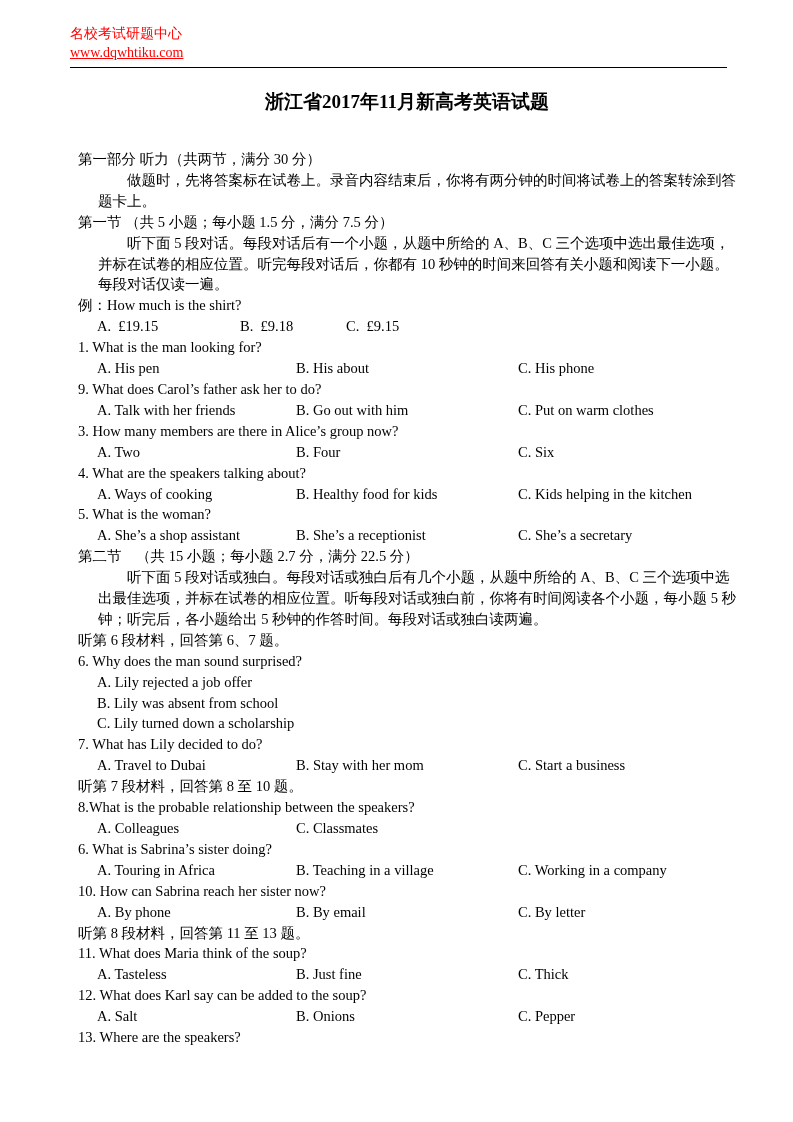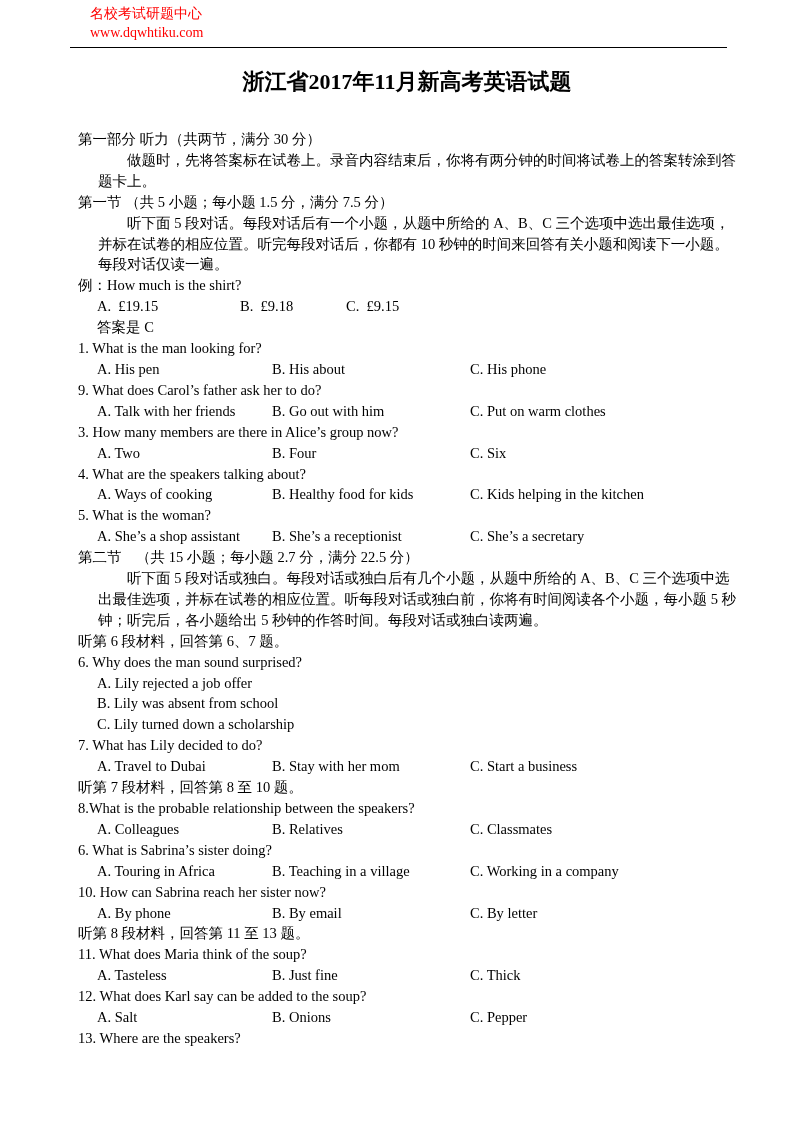--- a/index.html
+++ b/index.html
@@ -6,38 +6,38 @@
   html, body { margin: 0; padding: 0; }
   body {
     width: 793px;
     height: 1122px;
     background: var(--background, #ffffff);
     color: var(--text, #000000);
     font-family: "Liberation Serif", "DejaVu Serif", serif;
     font-size: 14.5px;
     overflow: hidden;
   }
-  .site-header { padding: 4px 0 0 70px; color: var(--header-red, #ff0000); margin-left: 20px; }
+  .site-header { padding: 24px 0 0 70px; color: var(--header-red, #ff0000); }
   .site-name { font-size: 14px; line-height: 19px; }
-  .site-url  { font-size: 14px; line-height: 19px; }
+  .site-url  { font-size: 14px; line-height: 19px; text-decoration: underline; }
   .header-rule { margin: 5px 66px 0 70px; border-top: 1px solid #000; height: 0; }
   .content { padding: 0 57px 0 78px; }
   .title {
-    font-size: 22px;
+    font-size: 19px;
     font-weight: bold;
     text-align: center;
     margin: 20px 0 0 0;
     line-height: 28px;
   }
   .body-text { margin-top: 33px; }
   .line { line-height: 20.9px; margin: 0; white-space: pre-wrap; }
   .indent { text-indent: 2em; margin-left: 20px; }
   .opt-indent { padding-left: 19px; }
   .opts { display: grid; padding-left: 19px; }
-  .opts-std { grid-template-columns: 175px 198px 1fr; }
+  .opts-std { grid-template-columns: 175px 198px 1fr; gap: 24px; }
   .opts-ex  { grid-template-columns: 143px 106px 1fr; }
 </style>
 </head>
 <body>
 
 <div class="page">
 
   <div class="site-header">
     <div class="site-name">名校考试研题中心</div>
     <div class="site-url">www.dqwhtiku.com</div>
@@ -55,21 +55,20 @@
       <div class="line indent">做题时，先将答案标在试卷上。录音内容结束后，你将有两分钟的时间将试卷上的答案转涂到答题卡上。</div>
       <div class="line">第一节 （共 5 小题；每小题 1.5 分，满分 7.5 分）</div>
       <div class="line indent">听下面 5 段对话。每段对话后有一个小题，从题中所给的 A、B、C 三个选项中选出最佳选项，并标在试卷的相应位置。听完每段对话后，你都有 10 秒钟的时间来回答有关小题和阅读下一小题。每段对话仅读一遍。</div>
 
       <div class="line">例：How much is the shirt?</div>
       <div class="line opts opts-ex">
         <span>A.  £19.15</span>
         <span>B.  £9.18</span>
         <span>C.  £9.15</span>
       </div>
-      <div class="line opt-indent">答案是 C</div>
 
       <div class="line">1. What is the man looking for?</div>
       <div class="line opts opts-std">
         <span>A. His pen</span>
         <span>B. His about</span>
         <span>C. His phone</span>
       </div>
 
       <div class="line">9. What does Carol’s father ask her to do?</div>
       <div class="line opts opts-std">
@@ -114,21 +113,20 @@
         <span>A. Travel to Dubai</span>
         <span>B. Stay with her mom</span>
         <span>C. Start a business</span>
       </div>
 
       <div class="line">听第 7 段材料，回答第 8 至 10 题。</div>
 
       <div class="line">8.What is the probable relationship between the speakers?</div>
       <div class="line opts opts-std">
         <span>A. Colleagues</span>
-        <span>B. Relatives</span>
         <span>C. Classmates</span>
       </div>
 
       <div class="line">6. What is Sabrina’s sister doing?</div>
       <div class="line opts opts-std">
         <span>A. Touring in Africa</span>
         <span>B. Teaching in a village</span>
         <span>C. Working in a company</span>
       </div>
 

